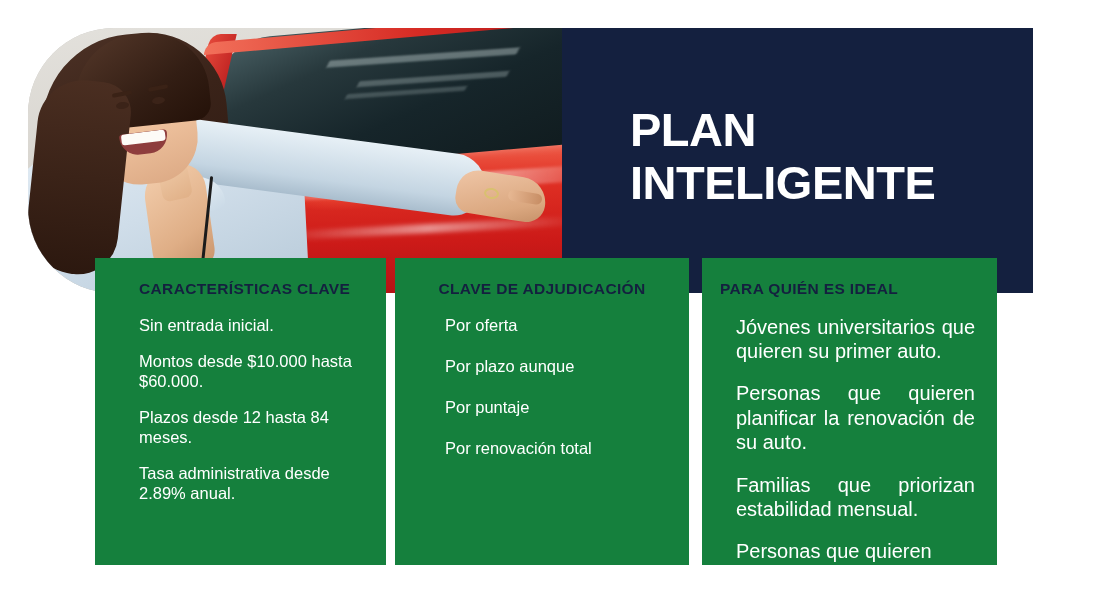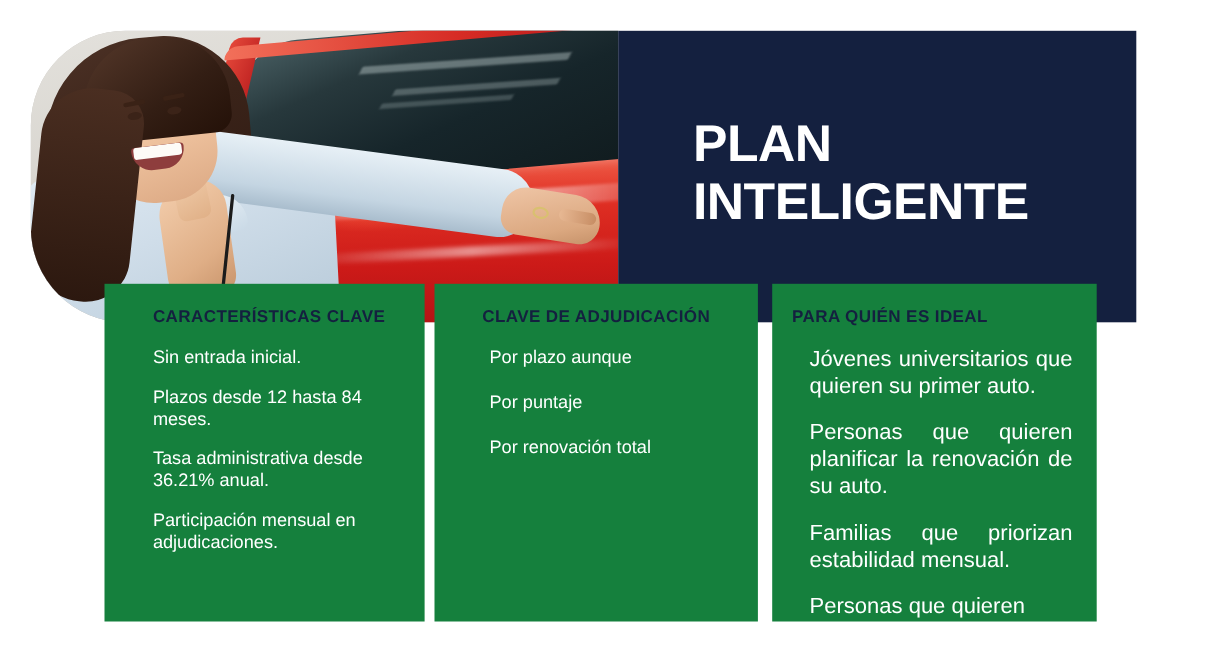--- a/index.html
+++ b/index.html
@@ -270,29 +270,30 @@
     <div class="navy-title">PLAN
 INTELIGENTE</div>
   </div>
 
   <div class="cards">
 
     <div class="card card-1">
       <div class="card-title">CARACTERÍSTICAS CLAVE</div>
       <ul class="card-list">
         <li>Sin entrada inicial.</li>
+        <li>Montos desde $10.000 hasta $60.000.</li>
         <li>Plazos desde 12 hasta 84 meses.</li>
-        <li>Tasa administrativa desde 36.21% anual.</li>
-        <li>Participación mensual en adjudicaciones.</li>
+        <li>Tasa administrativa desde 2.89% anual.</li>
       </ul>
     </div>
 
     <div class="card card-2">
       <div class="card-title">CLAVE DE ADJUDICACIÓN</div>
       <ul class="card-list">
+        <li>Por oferta</li>
         <li>Por plazo aunque</li>
         <li>Por puntaje</li>
         <li>Por renovación total</li>
       </ul>
     </div>
 
     <div class="card card-3">
       <div class="card-title">PARA QUIÉN ES IDEAL</div>
       <ul class="card-list">
         <li>Jóvenes universitarios que quieren su primer auto.</li>

